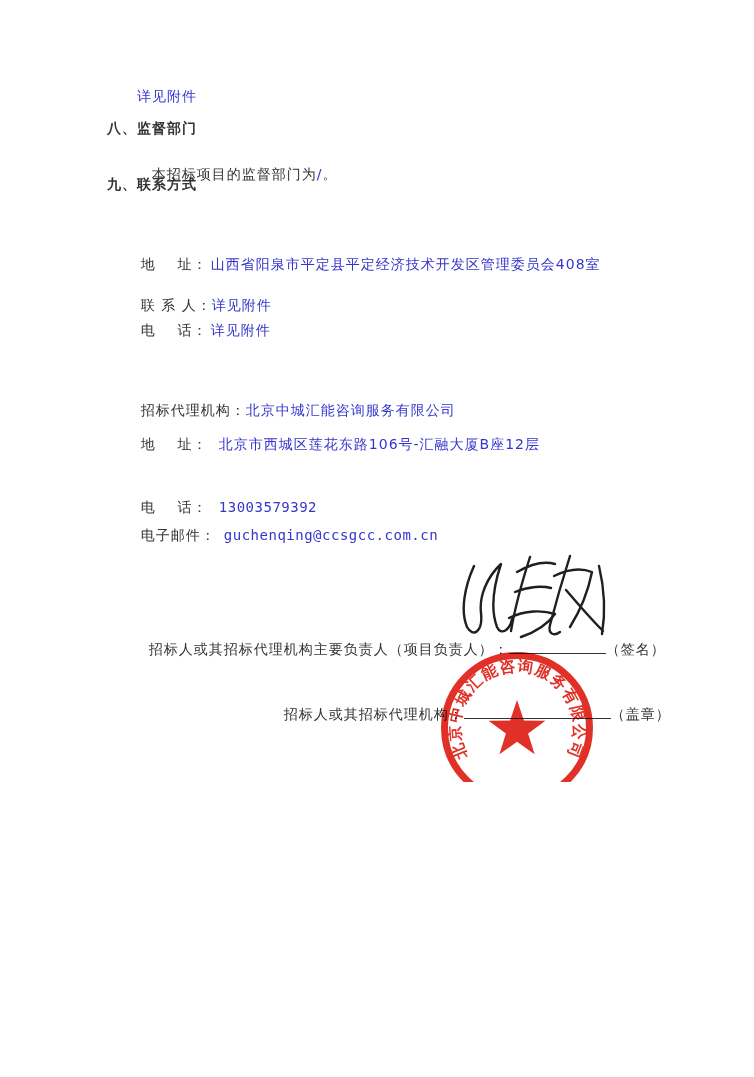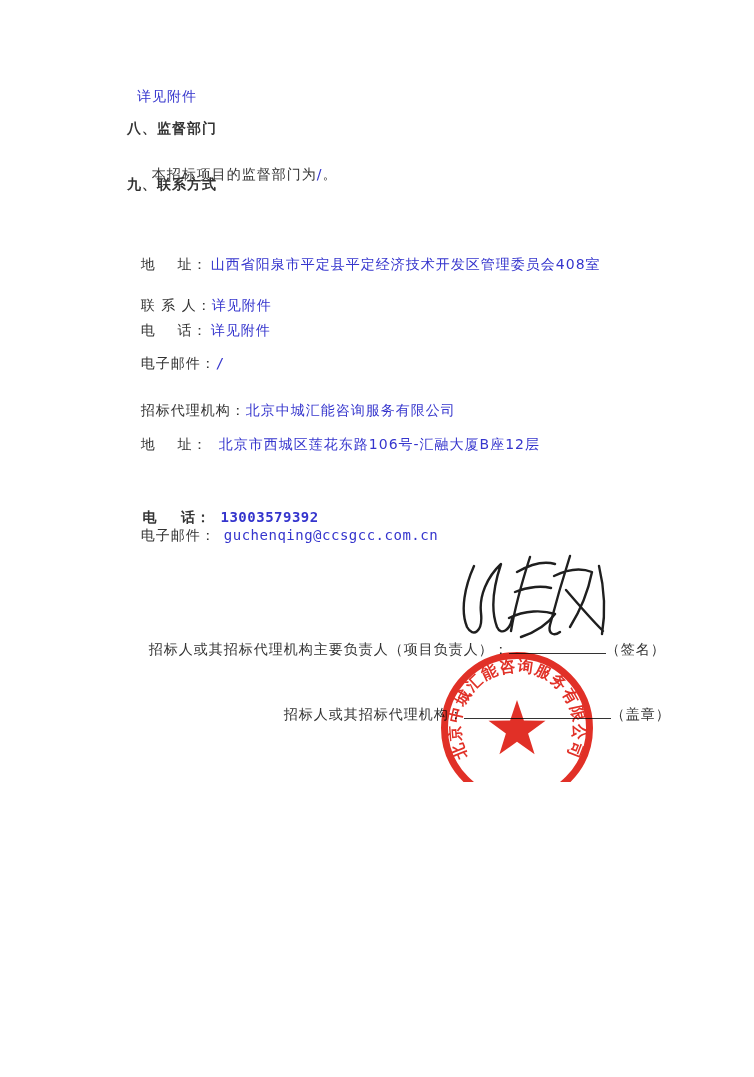--- a/index.html
+++ b/index.html
@@ -8,21 +8,21 @@
     width: 754px;
     height: 782px;
     background: #ffffff;
     font-family: "DejaVu Sans", "Liberation Sans", sans-serif;
     font-size: 14px;
     color: #333333;
     overflow: hidden;
   }
   .abs { position: absolute; white-space: pre; line-height: 17px; }
   .blue { color: #3535cd; }
-  .bold { font-weight: bold; letter-spacing: 1px; margin-left: 20px; }
+  .bold { font-weight: bold; letter-spacing: 1px; }
   .lbl { display: inline-block; min-width: 70px; white-space: pre; color: #333333; letter-spacing: 1px; }
   .val { color: #3535cd; letter-spacing: 1px; }
   .mono { font-family: "DejaVu Sans Mono", "Liberation Mono", monospace; letter-spacing: 0.5px; }
   .cjk { letter-spacing: 1px; }
   .blank-line {
     display: inline-block;
     height: 14px;
     border-bottom: 1px solid #333333;
     vertical-align: baseline;
   }
@@ -62,31 +62,28 @@
 
   <div class="abs" style="left:123px; top:239px;">
     <span class="lbl">地    址：</span><span class="val">山西省阳泉市平定县平定经济技术开发区管理委员会408室</span>
   </div>
   <div class="abs" style="left:123px; top:280px;">
     <span class="lbl">联 系 人：</span><span class="val">详见附件</span>
   </div>
   <div class="abs" style="left:123px; top:305px;">
     <span class="lbl">电    话：</span><span class="val">详见附件</span>
   </div>
-  <div class="abs" style="left:123px; top:338px;">
-    <span class="lbl">电子邮件：</span><span class="val mono">/</span>
-  </div>
 
   <div class="abs" style="left:123px; top:385px;">
     <span class="lbl" style="min-width:0;">招标代理机构：</span><span class="val">北京中城汇能咨询服务有限公司</span>
   </div>
   <div class="abs" style="left:123px; top:419px;">
     <span class="lbl">地    址：</span><span class="val" style="margin-left:8px;">北京市西城区莲花东路106号-汇融大厦B座12层</span>
   </div>
-  <div class="abs" style="left:123px; top:492px;font-weight:bold;">
+  <div class="abs" style="left:123px; top:482px;">
     <span class="lbl">电    话：</span><span class="val mono" style="margin-left:8px;">13003579392</span>
   </div>
   <div class="abs" style="left:123px; top:510px;">
     <span class="lbl">电子邮件：</span><span class="val mono" style="margin-left:8px;">guchenqing@ccsgcc.com.cn</span>
   </div>
 
   <div class="abs cjk" style="left:127px; top:622px;">
     <span>招标人或其招标代理机构主要负责人（项目负责人）：</span><span class="blank-line sig-blank"></span><span>（签名）</span>
   </div>
 

